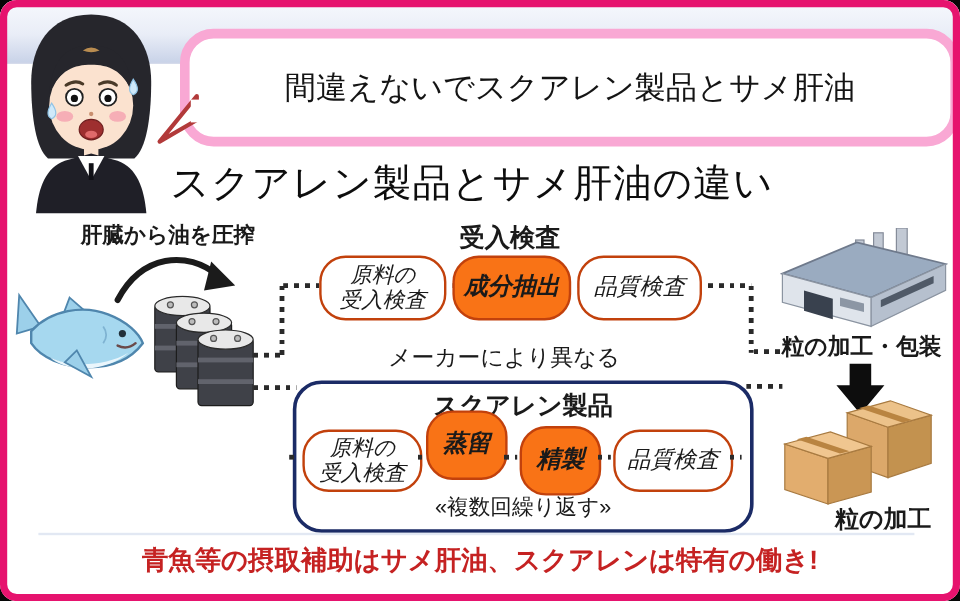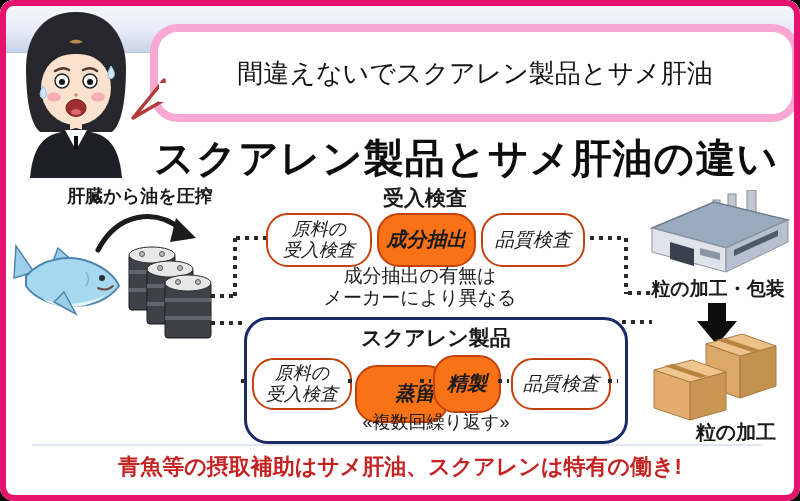--- a/index.html
+++ b/index.html
@@ -5,21 +5,21 @@
   html,body{margin:0;padding:0;background:#060606;}
   #canvas{position:relative;width:800px;height:501px;font-family:"Liberation Sans",sans-serif;color:#1a1a1a;}
   #paper{position:absolute;inset:0;background:#ffffff;border-radius:14px;overflow:hidden;}
   #frame{position:absolute;inset:0;border:6px solid #e6136e;border-radius:14px;pointer-events:none;z-index:60;}
 
   .abs{position:absolute;}
   .ctr{display:flex;align-items:center;justify-content:center;text-align:center;}
 
   
   #title-band{left:0;top:126;width:800px;height:52px;background:linear-gradient(180deg,#f7f9fd 0%,#e9edf7 55%,#c9d3e8 100%);border-bottom:1px solid #b9c4de;}
-  #main-title{left:154px;top:131px;font-size:40px;font-weight:700;letter-spacing:1px;color:#0d0d0d;}
+  #main-title{left:142px;top:131px;font-size:32px;font-weight:400;letter-spacing:1px;color:#0d0d0d;}
 
   
   #bubble{left:150px;top:24px;width:634px;height:82px;background:#fff;border:8px solid #f9a8d4;border-radius:28px;font-size:26px;color:#141414;}
   #bubble-tail{left:-27px;top:44px;width:36px;height:46px;overflow:visible;}
 
   
   .step{border:2px solid #c2410c;border-radius:22px;background:#fff;white-space:pre-line;line-height:1.18;font-size:18px;font-style:italic;}
   .step.hl{background:#f97316;font-weight:700;font-size:20px;}
 
   
@@ -128,28 +128,27 @@
     <div class="abs dot-h" style="left:581px;top:236px;width:45px;"></div>
     <div class="abs dot-v" style="left:624px;top:238px;height:56px;"></div>
     <div class="abs dot-h" style="left:628px;top:291px;width:26px;"></div>
     <div class="abs dot-h" style="left:622px;top:320px;width:30px;"></div>
 
     <div class="abs ctr" style="left:340px;top:184px;width:170px;font-size:21px;font-weight:700;">受入検査</div>
     <div class="abs ctr step" style="left:266px;top:213px;width:102px;height:50px;">原料の
 受入検査</div>
     <div class="abs ctr step hl" style="left:377px;top:213px;width:95px;height:50px;">成分抽出</div>
     <div class="abs ctr step" style="left:481px;top:213px;width:100px;height:50px;font-size:19px;">品質検査</div>
-    <div class="abs ctr" style="left:265px;top:263px;width:310px;font-size:19px;">成分抽出の有無は</div>
     <div class="abs ctr" style="left:265px;top:285px;width:310px;font-size:19px;">メーカーにより異なる</div>
 
     <div class="abs" id="navy-box">
       <div class="abs ctr" style="left:0;top:4px;width:100%;font-size:21px;font-weight:700;">スクアレン製品</div>
       <div class="abs ctr step" style="left:5px;top:38px;width:96px;height:48px;">原料の
 受入検査</div>
-      <div class="abs ctr step hl" style="left:108px;top:45px;width:64px;height:54px;padding-left:26px;">蒸留</div>
+      <div class="abs ctr step hl" style="left:108px;top:22px;width:64px;height:54px;">蒸留</div>
       <div class="abs ctr step hl" style="left:186px;top:35px;width:64px;height:54px;">精製</div>
       <div class="abs ctr step" style="left:264px;top:38px;width:96px;height:48px;font-size:19px;">品質検査</div>
       <div class="abs dot-h" style="left:-6px;top:59px;width:8px;"></div>
       <div class="abs dot-h" style="left:101px;top:59px;width:8px;"></div>
       <div class="abs dot-h" style="left:173px;top:59px;width:11px;"></div>
       <div class="abs dot-h" style="left:251px;top:59px;width:11px;"></div>
       <div class="abs dot-h" style="left:361px;top:59px;width:10px;"></div>
       <div class="abs ctr" style="left:0;top:90px;width:100%;font-size:18px;">«複数回繰り返す»</div>
     </div>
 

